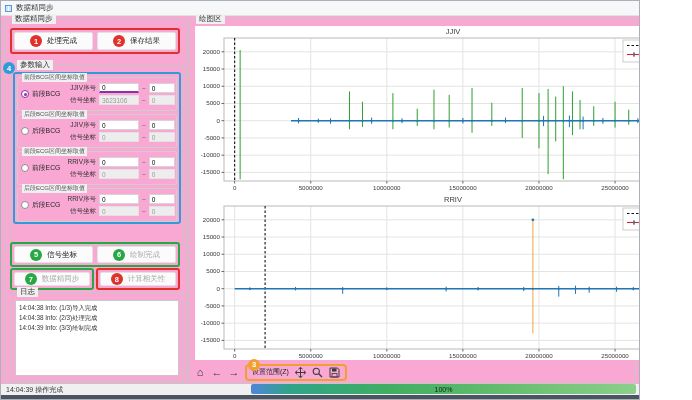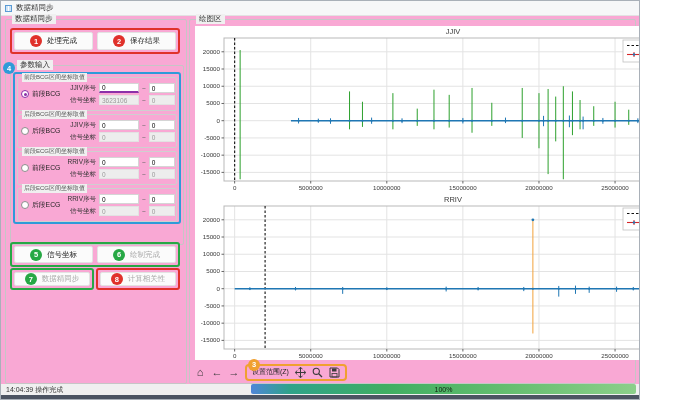--- a/index.html
+++ b/index.html
@@ -220,20 +220,28 @@
     </div>
     <div class="anno red" style="left:90px;top:248px;width:84px;height:22px;">
       <div class="btnrow">
         <button class="stepbtn dis">
           <span class="badge red">8</span>
           <span class="blabel">计算相关性</span>
         </button>
       </div>
     </div>
 
+    <div class="groupbox" style="left:4px;top:272px;width:172px;bottom:2px;">
+      <span class="gb-label">日志</span>
+      <div class="logbox">
+        <div>14:04:38 Info: (1/3)导入完成</div>
+        <div>14:04:38 Info: (2/3)处理完成</div>
+        <div>14:04:39 Info: (3/3)绘制完成</div>
+      </div>
+    </div>
   </div>
 
   <div class="groupbox" style="left:188px;top:18px;right:3px;bottom:15px;">
     <span class="gb-label">绘图区</span>
 
     <div class="figure">
       <svg id="chart0" width="493" height="164" style="top:0;" font-family="&quot;Liberation Sans&quot;,&quot;DejaVu Sans&quot;,sans-serif">
           <line x1="39.651162790697676" y1="12" x2="39.651162790697676" y2="155" stroke="#e3e3e3" stroke-width="1"></line>
           <line x1="115.73089700996677" y1="12" x2="115.73089700996677" y2="155" stroke="#e3e3e3" stroke-width="1"></line>
           <line x1="191.81063122923587" y1="12" x2="191.81063122923587" y2="155" stroke="#e3e3e3" stroke-width="1"></line>

